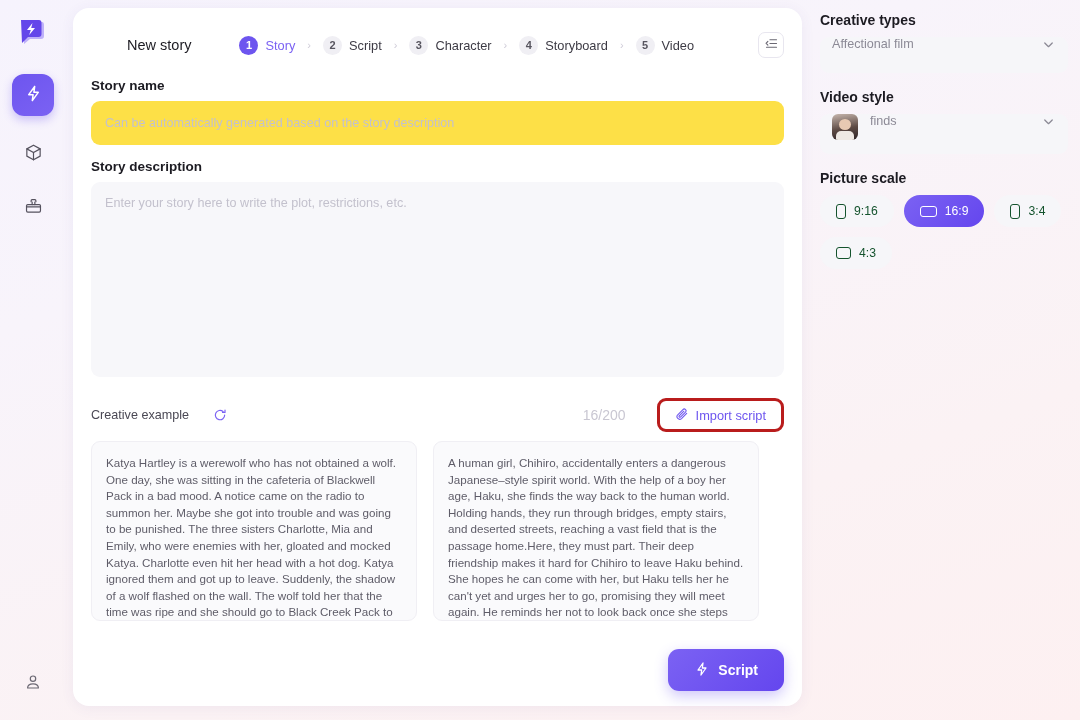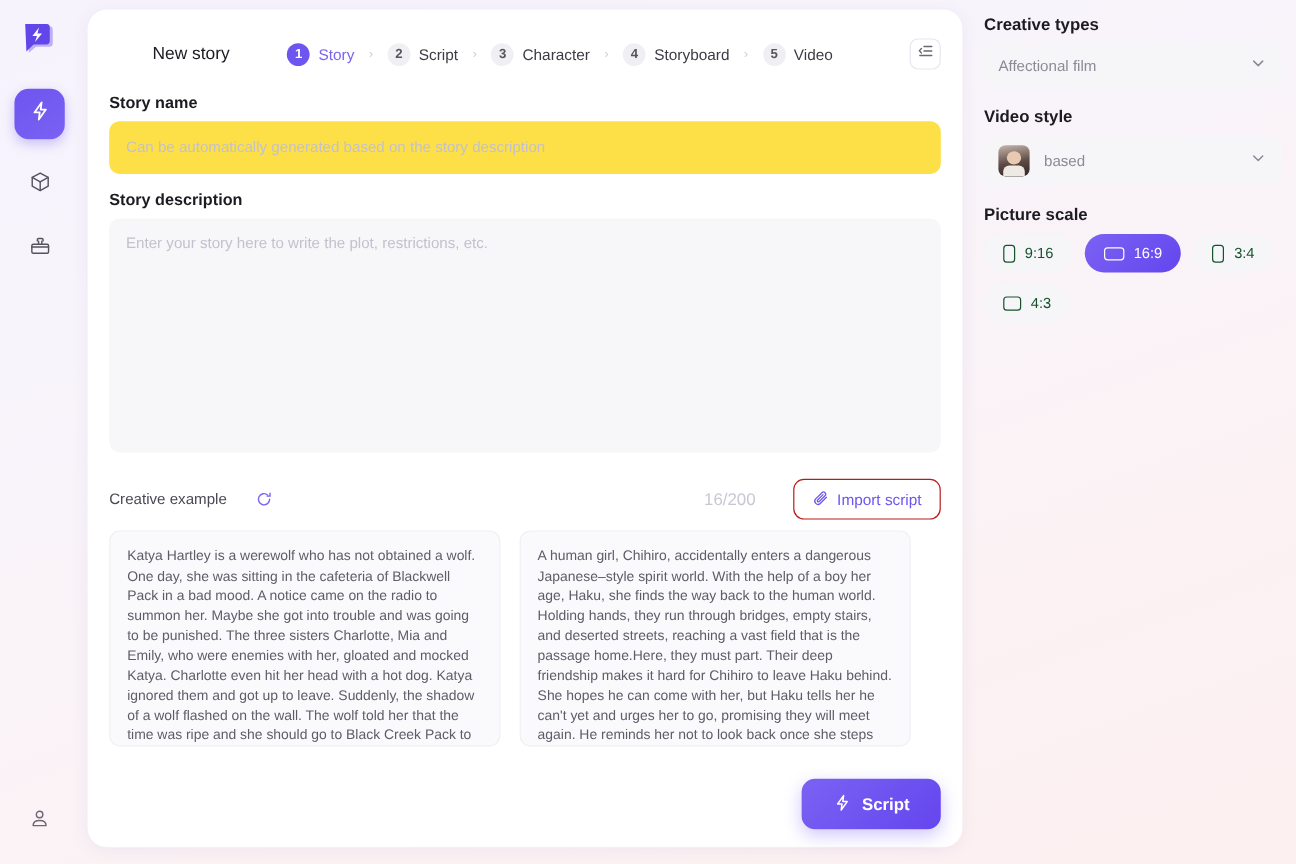--- a/index.html
+++ b/index.html
@@ -181,21 +181,21 @@
     font-size: 14px;
     color: #c9c7d2;
     margin-right: 15px;
   }
   .import-btn {
     display: flex;
     align-items: center;
     gap: 7px;
     height: 34px;
     padding: 0 15px;
-    border: 1px solid #b91c1c;
+    border: 3px solid #b91c1c;
     border-radius: 9px;
     background: #fff;
     color: #6d55ef;
     font-size: 12.8px;
     font-family: "Liberation Sans", sans-serif;
     cursor: pointer;
   }
 
   
   .cards {
@@ -255,21 +255,20 @@
     font-weight: 700;
     color: #1c1b22;
     margin-bottom: 9px;
   }
   .select {
     width: 248px;
     height: 36px;
     background: #f6f6f9;
     border-radius: 9px;
     display: flex;
-    align-items: center;
     padding: 0 12px;
     cursor: pointer;
     margin-bottom: 16px;
   }
   .select-text {
     flex: 1;
     font-size: 12.6px;
     color: #8c8a96;
   }
   .select.style-select { height: 40px; }
@@ -477,21 +476,21 @@
     <span>
       <svg width="15" height="15" viewBox="0 0 24 24" fill="none" stroke="#8c8a96" stroke-width="2" stroke-linecap="round" stroke-linejoin="round">
         <path d="M6 9.5 L12 15.5 L18 9.5"></path>
       </svg>
     </span>
   </div>
 
   <div class="right-label">Video style</div>
   <div class="select style-select">
     <span class="avatar"></span>
-    <span class="select-text">based</span>
+    <span class="select-text">finds</span>
     <span>
       <svg width="15" height="15" viewBox="0 0 24 24" fill="none" stroke="#8c8a96" stroke-width="2" stroke-linecap="round" stroke-linejoin="round">
         <path d="M6 9.5 L12 15.5 L18 9.5"></path>
       </svg>
     </span>
   </div>
 
   <div class="right-label">Picture scale</div>
   <div class="chips">
     <div class="chip">

